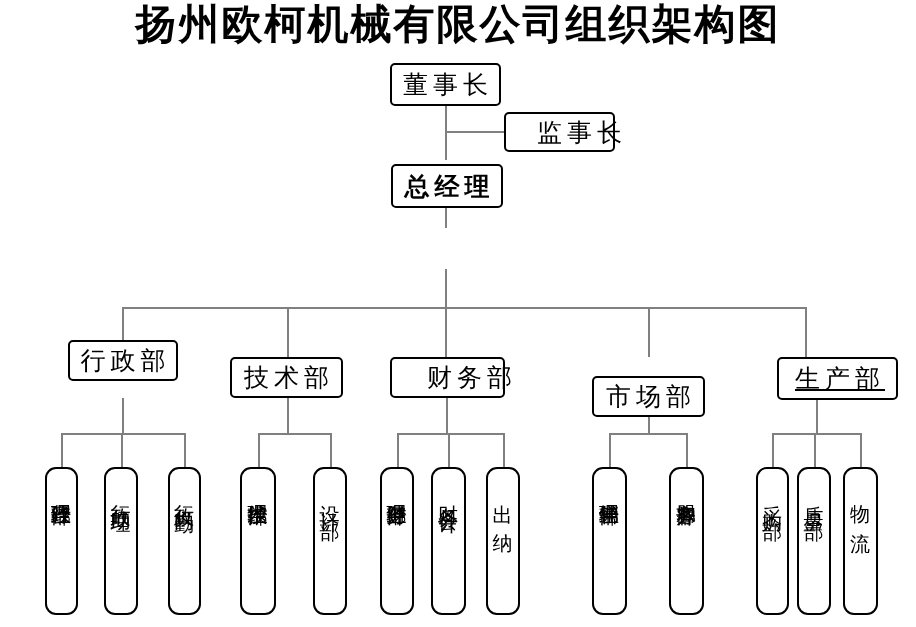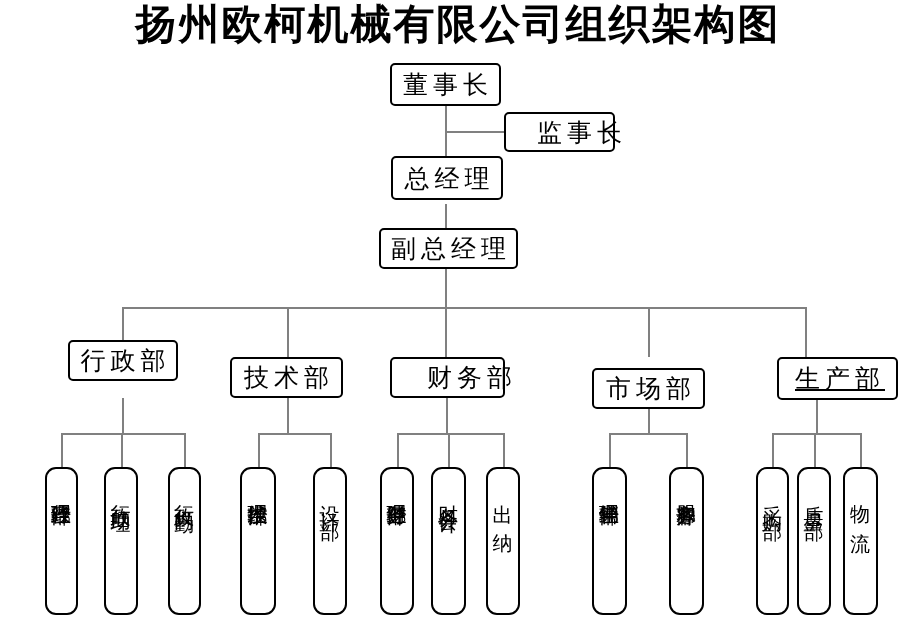--- a/index.html
+++ b/index.html
@@ -74,27 +74,26 @@
 </style>
 </head>
 <body>
 
 <div class="canvas">
 
   <div class="chart-title">扬州欧柯机械有限公司组织架构图</div>
 
   <div class="hbox" style="left:390px; top:63px; width:111px; height:43px;">董事长</div>
   <div class="hbox" style="left:504px; top:112px; width:111px; height:40px;padding-left:40px;">监事长</div>
-  <div class="hbox" style="left:391px; top:156px; width:112px; height:44px;">总经理</div>
-  <div class="hbox" style="left:379px; top:228px; width:139px; height:41px;">副总经理</div>
+  <div class="hbox" style="left:391px; top:164px; width:112px; height:44px;font-weight:bold;">总经理</div>
 
   <div class="hbox" style="left:68px;  top:340px; width:110px; height:41px;">行政部</div>
   <div class="hbox" style="left:230px; top:357px; width:113px; height:41px;">技术部</div>
   <div class="hbox" style="left:390px; top:357px; width:115px; height:41px;padding-left:44px;">财务部</div>
-  <div class="hbox" style="left:592px; top:368px; width:113px; height:41px;">市场部</div>
+  <div class="hbox" style="left:592px; top:376px; width:113px; height:41px;">市场部</div>
   <div class="hbox" style="left:777px; top:357px; width:121px; height:43px;text-decoration:underline;">生产部</div>
 
   <div class="vbox" style="left:45px;  width:33px;">
     <span class="vlabel" style="letter-spacing: 0px;">行政部经理</span>
     </div>
   <div class="vbox" style="left:104px; width:34px;">
     <span class="vlabel" style="letter-spacing: 3px;">行政助理</span>
     </div>
   <div class="vbox" style="left:168px; width:33px;">
     <span class="vlabel" style="letter-spacing: 3px;">行政内勤</span>

